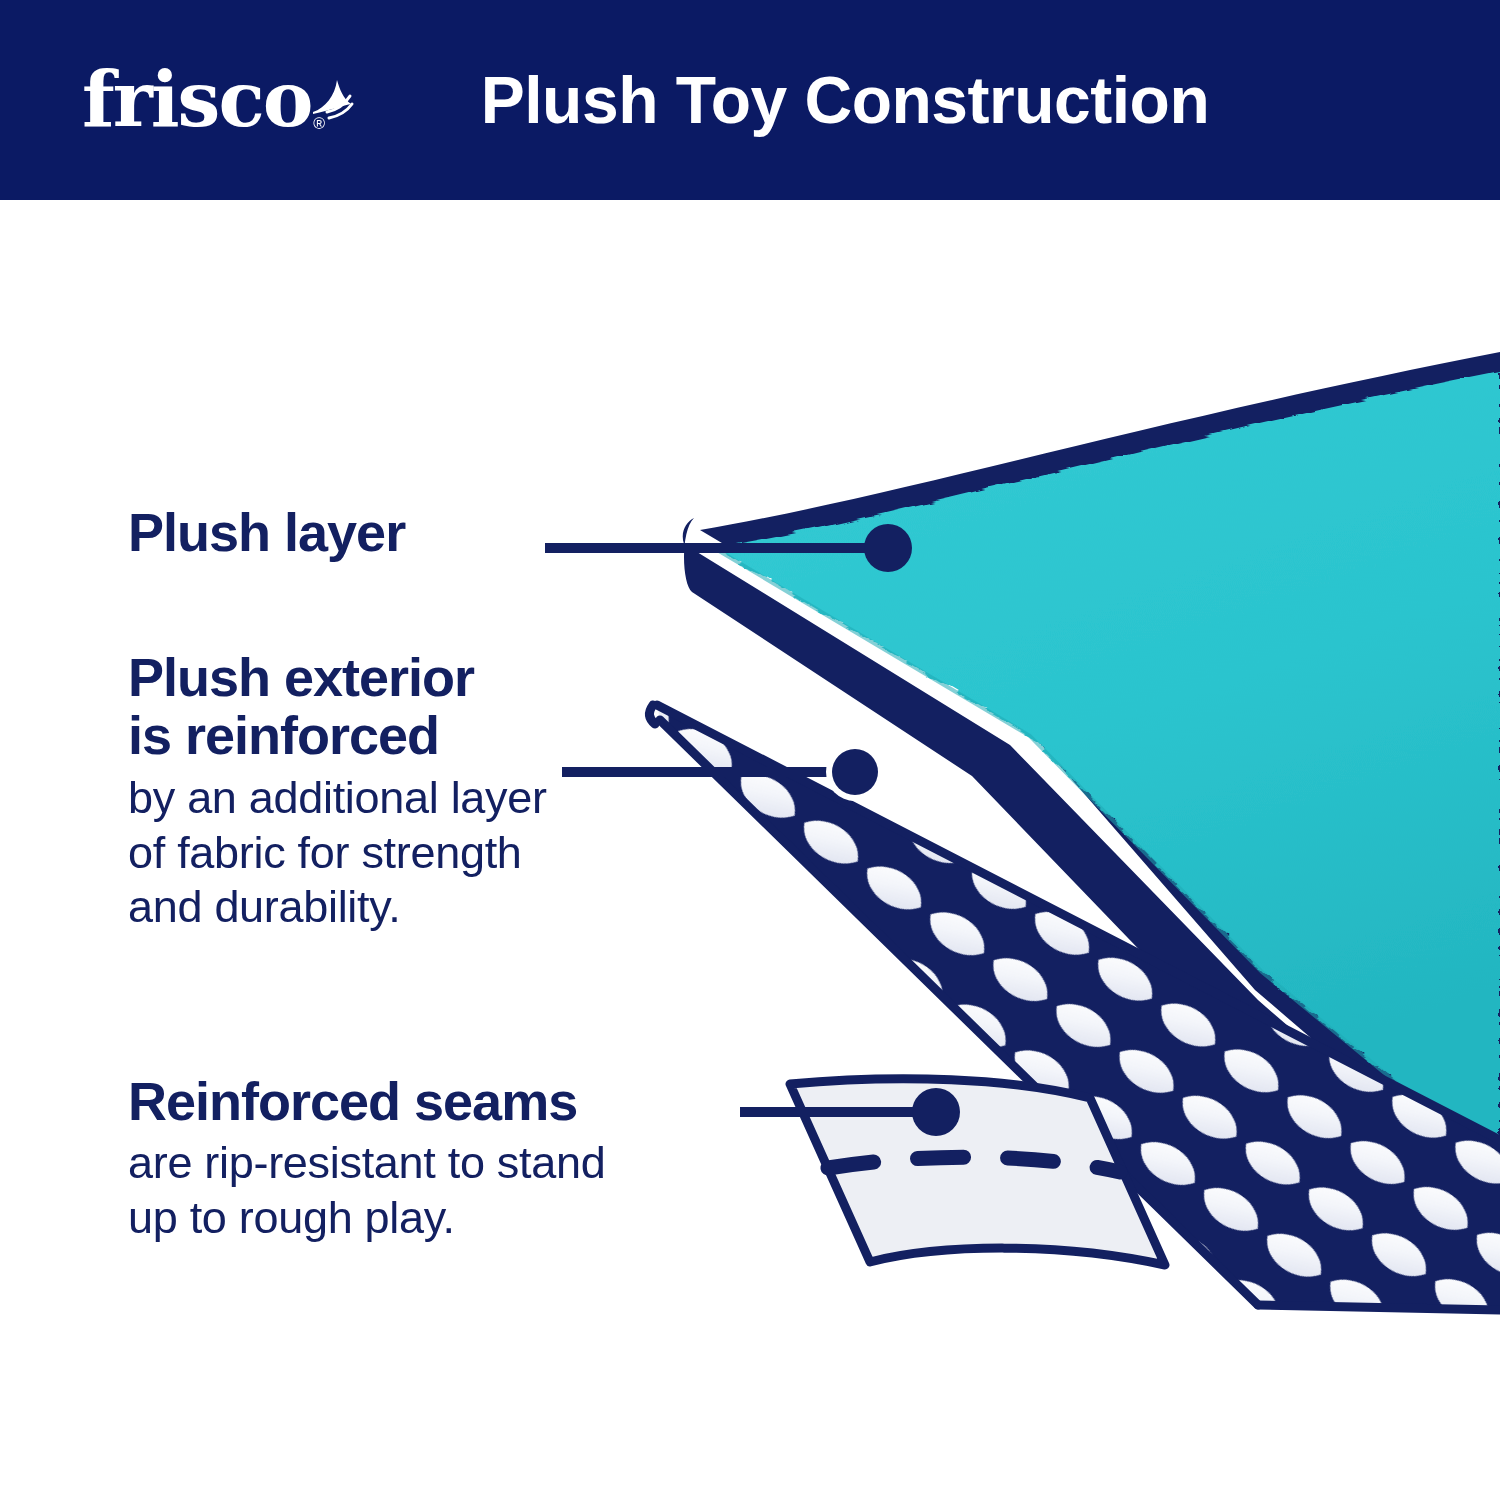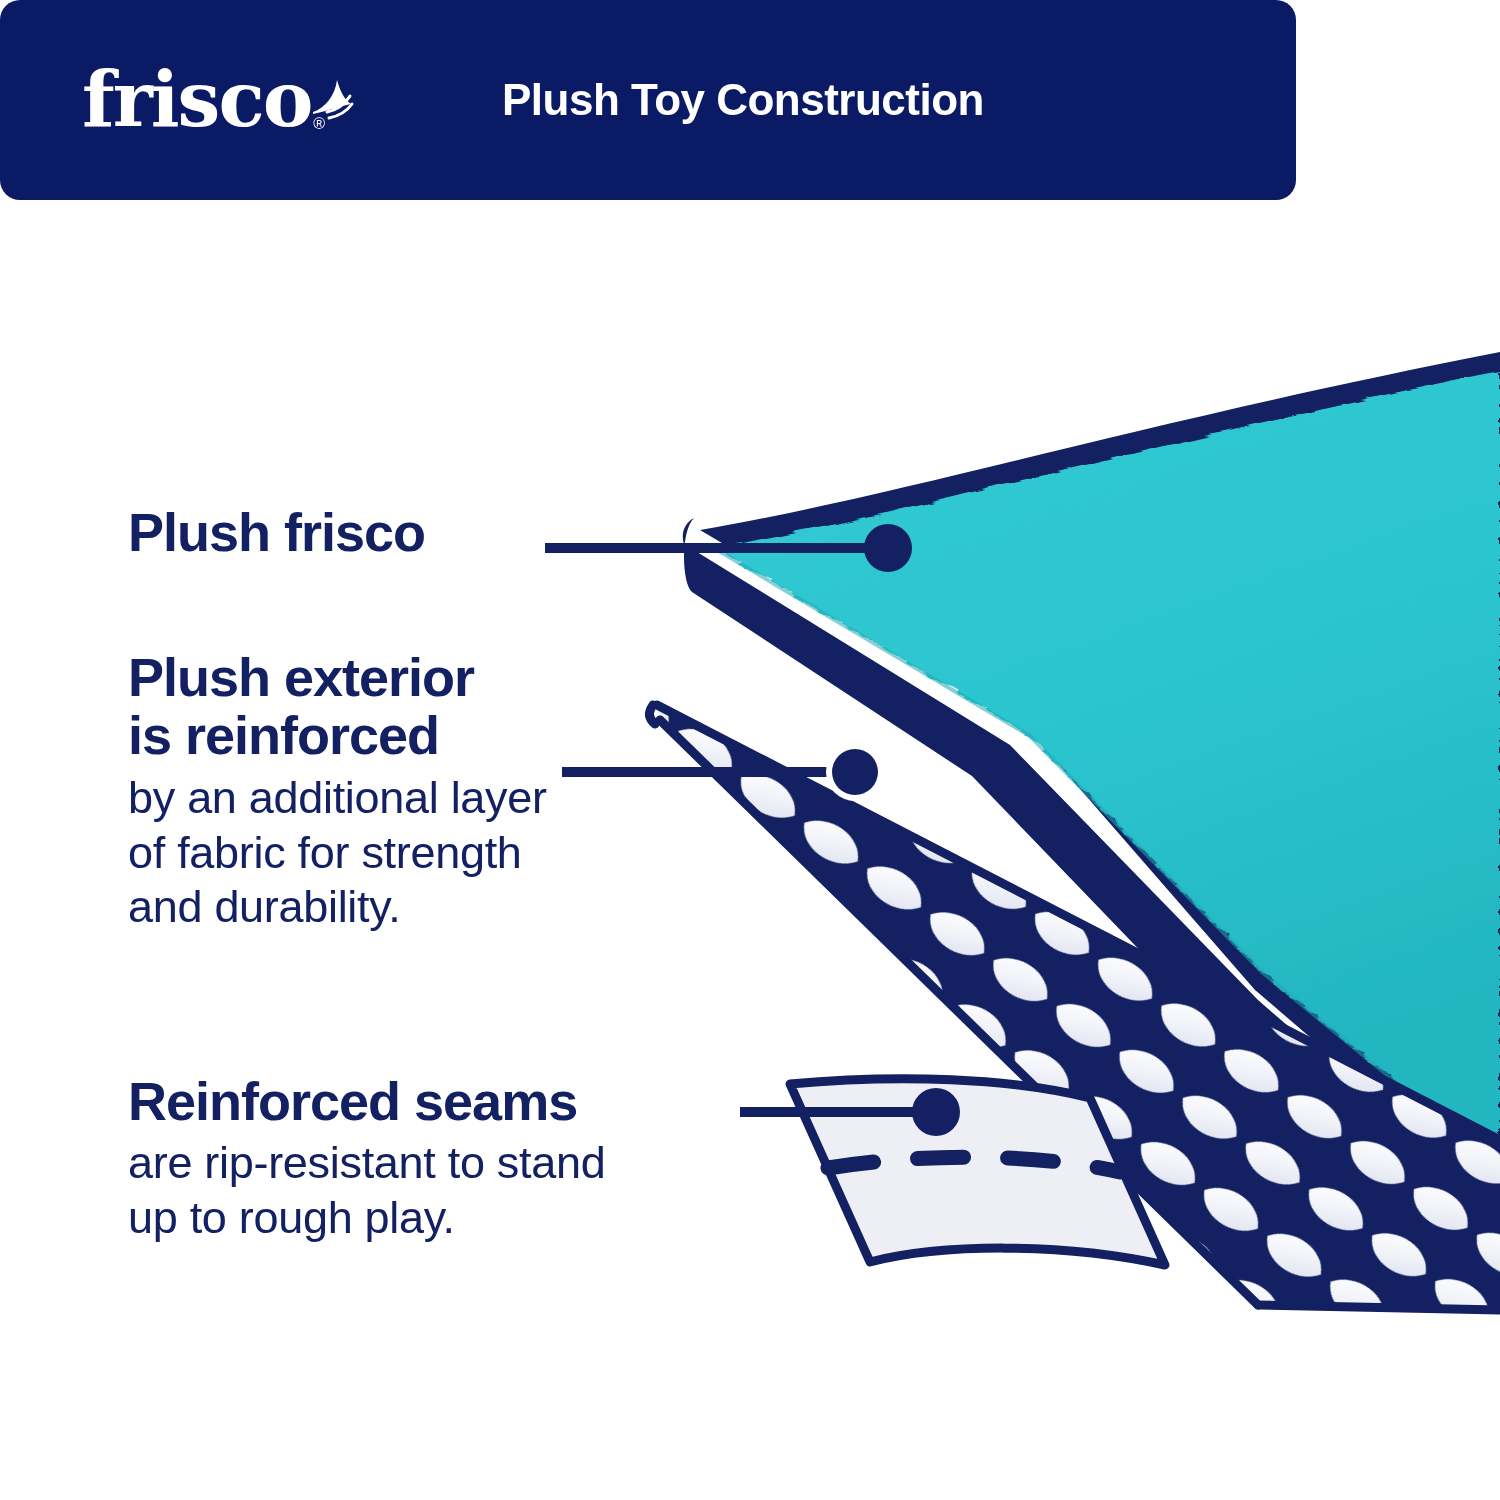--- a/index.html
+++ b/index.html
@@ -5,23 +5,23 @@
   html,body{margin:0;padding:0;background:#ffffff;}
   body{
     width:1500px;height:1500px;overflow:hidden;
     font-family:"Liberation Sans", sans-serif;
     -webkit-font-smoothing:antialiased;
   }
   #page{position:relative;width:1500px;height:1500px;background:#ffffff;}
 
   
   .header{
-    position:absolute;left:0;top:0;width:1296px;height:200px;
+    position:absolute;left:0;top:0;width:1500px;height:200px;
     background:#0B1A64;
-    display:flex;align-items:center;border-radius:20px;
+    display:flex;align-items:center;
   }
   .brand{
     position:absolute;left:82px;top:50%;transform:translateY(-50%);
     display:flex;align-items:flex-end;
   }
   .brand-wordmark{
     font-family:"DejaVu Serif", serif;
     font-weight:700;
     font-size:76px;
     letter-spacing:-2px;
@@ -36,21 +36,21 @@
     margin-bottom:6px;
     line-height:1;
   }
   .brand-flourish{
     position:absolute;right:-30px;top:6px;width:46px;height:52px;pointer-events:none;
   }
   .header-title{
     position:absolute;left:0;right:0;top:50%;transform:translateY(-50%);
     text-align:center;
     color:#ffffff;
-    font-size:44px;
+    font-size:66px;
     font-weight:700;
     letter-spacing:-0.5px;
     padding-left:190px;
     box-sizing:border-box;
   }
 
   
   .illo{position:absolute;left:0;top:200px;width:1500px;height:1300px;}
   .illo svg{display:block;width:1500px;height:1300px;}
 
@@ -183,21 +183,21 @@
         <circle cx="855" cy="572" r="29" fill="#FFFFFF"></circle>
         <circle cx="855" cy="572" r="23" fill="#132061"></circle>
 
         <line x1="740" y1="912" x2="928" y2="912" stroke="#132061" stroke-width="10" stroke-linecap="butt"></line>
         <circle cx="936" cy="912" r="24" fill="#132061"></circle>
       </g>
     </svg>
   </div>
 
   <div class="callout" id="callout-plush-fabric">
-    <div class="h">Plush frisco</div>
+    <div class="h">Plush layer</div>
     <div class="p"></div>
   </div>
 
   <div class="callout" id="callout-reinforced-seams">
     <div class="h">Reinforced seams</div>
     <div class="p">are rip-resistant to stand
 up to rough play.</div>
   </div>
 
   <div class="callout" id="callout-plush-exterior">

